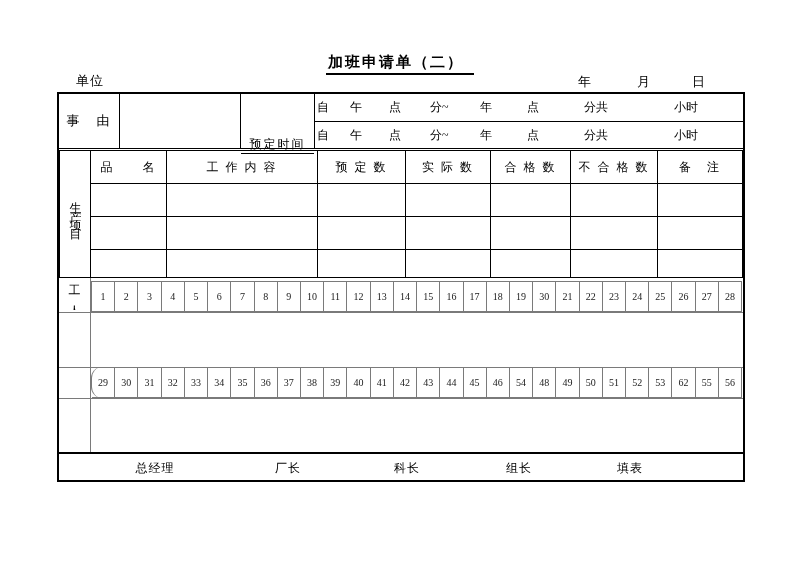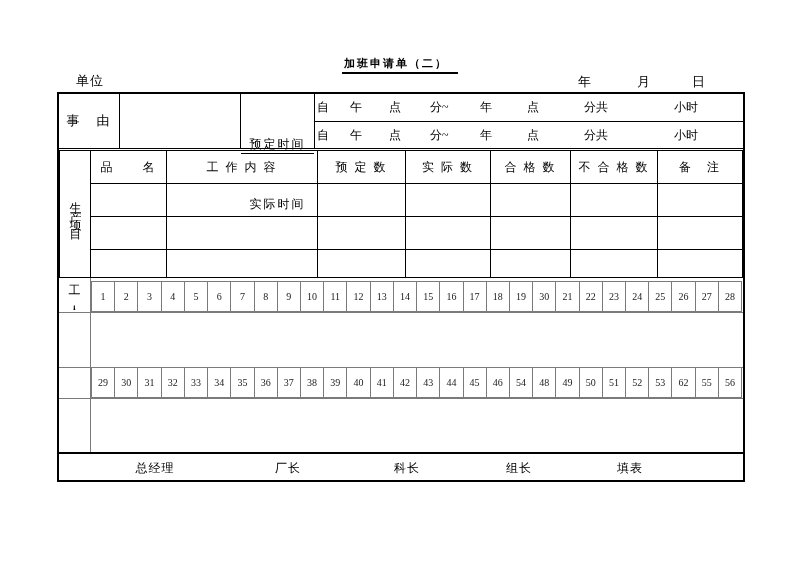--- a/index.html
+++ b/index.html
@@ -5,21 +5,21 @@
   * { margin:0; padding:0; box-sizing:border-box; }
   html,body { background:#fff; }
   body {
     width:800px; height:566px; position:relative; overflow:hidden;
     font-family:"Liberation Serif","DejaVu Serif",serif; color:#000;
   }
   .page { position:absolute; left:0; top:0; width:800px; height:566px; background:#ffffff; }
 
   
   .title-wrap { position:absolute; top:53px; left:0; width:100%; text-align:center; }
-  .title { display:inline-block; font-size:11px; font-weight:bold; letter-spacing:2px;
+  .title { display:inline-block; font-size:15px; font-weight:bold; letter-spacing:2px;
            border-bottom:2px solid #000; padding:0 10px 1px 2px; }
   .unit-label { position:absolute; left:76px; top:72px; font-size:13px; letter-spacing:1px; }
   .date-label { position:absolute; top:73px; font-size:13px; }
   .d-year  { left:578px; } .d-month { left:637px; } .d-day { left:692px; }
 
   
   .frame { position:absolute; left:57px; top:92px; width:688px; height:390px; border:2px solid #000; }
 
   
   .secA { position:absolute; left:59px; top:94px; width:684px; height:55px; display:flex; border-bottom:1px solid #000; }
@@ -50,21 +50,21 @@
   .bc4{width:80px} .bc5{width:87px} .bc6{flex:1; border-right:none;}
 
   
   .secC { position:absolute; left:59px; top:278px; width:684px; height:174px; }
   .c-vline { position:absolute; left:31px; top:0; width:1px; height:174px; background:#7a7a7a; }
   .c-hline { position:absolute; left:0; width:684px; height:1px; background:#7a7a7a; }
   .c-h1 { top:34px; } .c-h2 { top:89px; } .c-h3 { top:120px; }
   .wlabel { position:absolute; left:0; top:5px; width:31px; text-align:center; font-size:12px; line-height:14px; }
   .wlabel .clip { height:5px; overflow:hidden; margin-top:8px; line-height:12px; }
   .numrow { position:absolute; left:32px; width:651px; height:31px; display:flex; border-left:1px solid #7a7a7a; }
-  .numrow1 { top:3px; } .numrow2 { top:89px; }
+  .numrow1 { top:3px; } .numrow2 { top:89px;border-radius:11px; }
   .numcell { flex:1; border:1px solid #7a7a7a; border-left:none; display:flex; align-items:center;
              justify-content:center; font-size:10px; color:#1a1a1a; }
   .wempty { position:absolute; left:32px; width:651px; }
   .wempty1 { top:35px; height:53px; } .wempty2 { top:121px; height:52px; }
 
   
   .secSig { position:absolute; left:59px; top:452px; width:684px; height:28px; border-top:2px solid #000; }
   .sig { position:absolute; top:6px; transform:translateX(-50%); font-size:12px; letter-spacing:1px; }
   .sig0{left:96px} .sig1{left:229px} .sig2{left:348px} .sig3{left:460px} .sig4{left:571px}
 </style>
@@ -81,21 +81,20 @@
   <span class="date-label d-month">月</span>
   <span class="date-label d-day">日</span>
 
   <div class="frame"></div>
 
   <div class="secA">
     <div class="a1">事　由</div>
     <div class="a2"></div>
     <div class="a3">
       <div>预定时间</div>
-      <div>实际时间</div>
     </div>
     <div class="a4">
       <div class="a4row">
         <span class="tk0">自</span>
         <span class="tk1">午</span>
         <span class="tk2">点</span>
         <span class="tk3">分~</span>
         <span class="tk4">年</span>
         <span class="tk5">点</span>
         <span class="tk6">分共</span>

